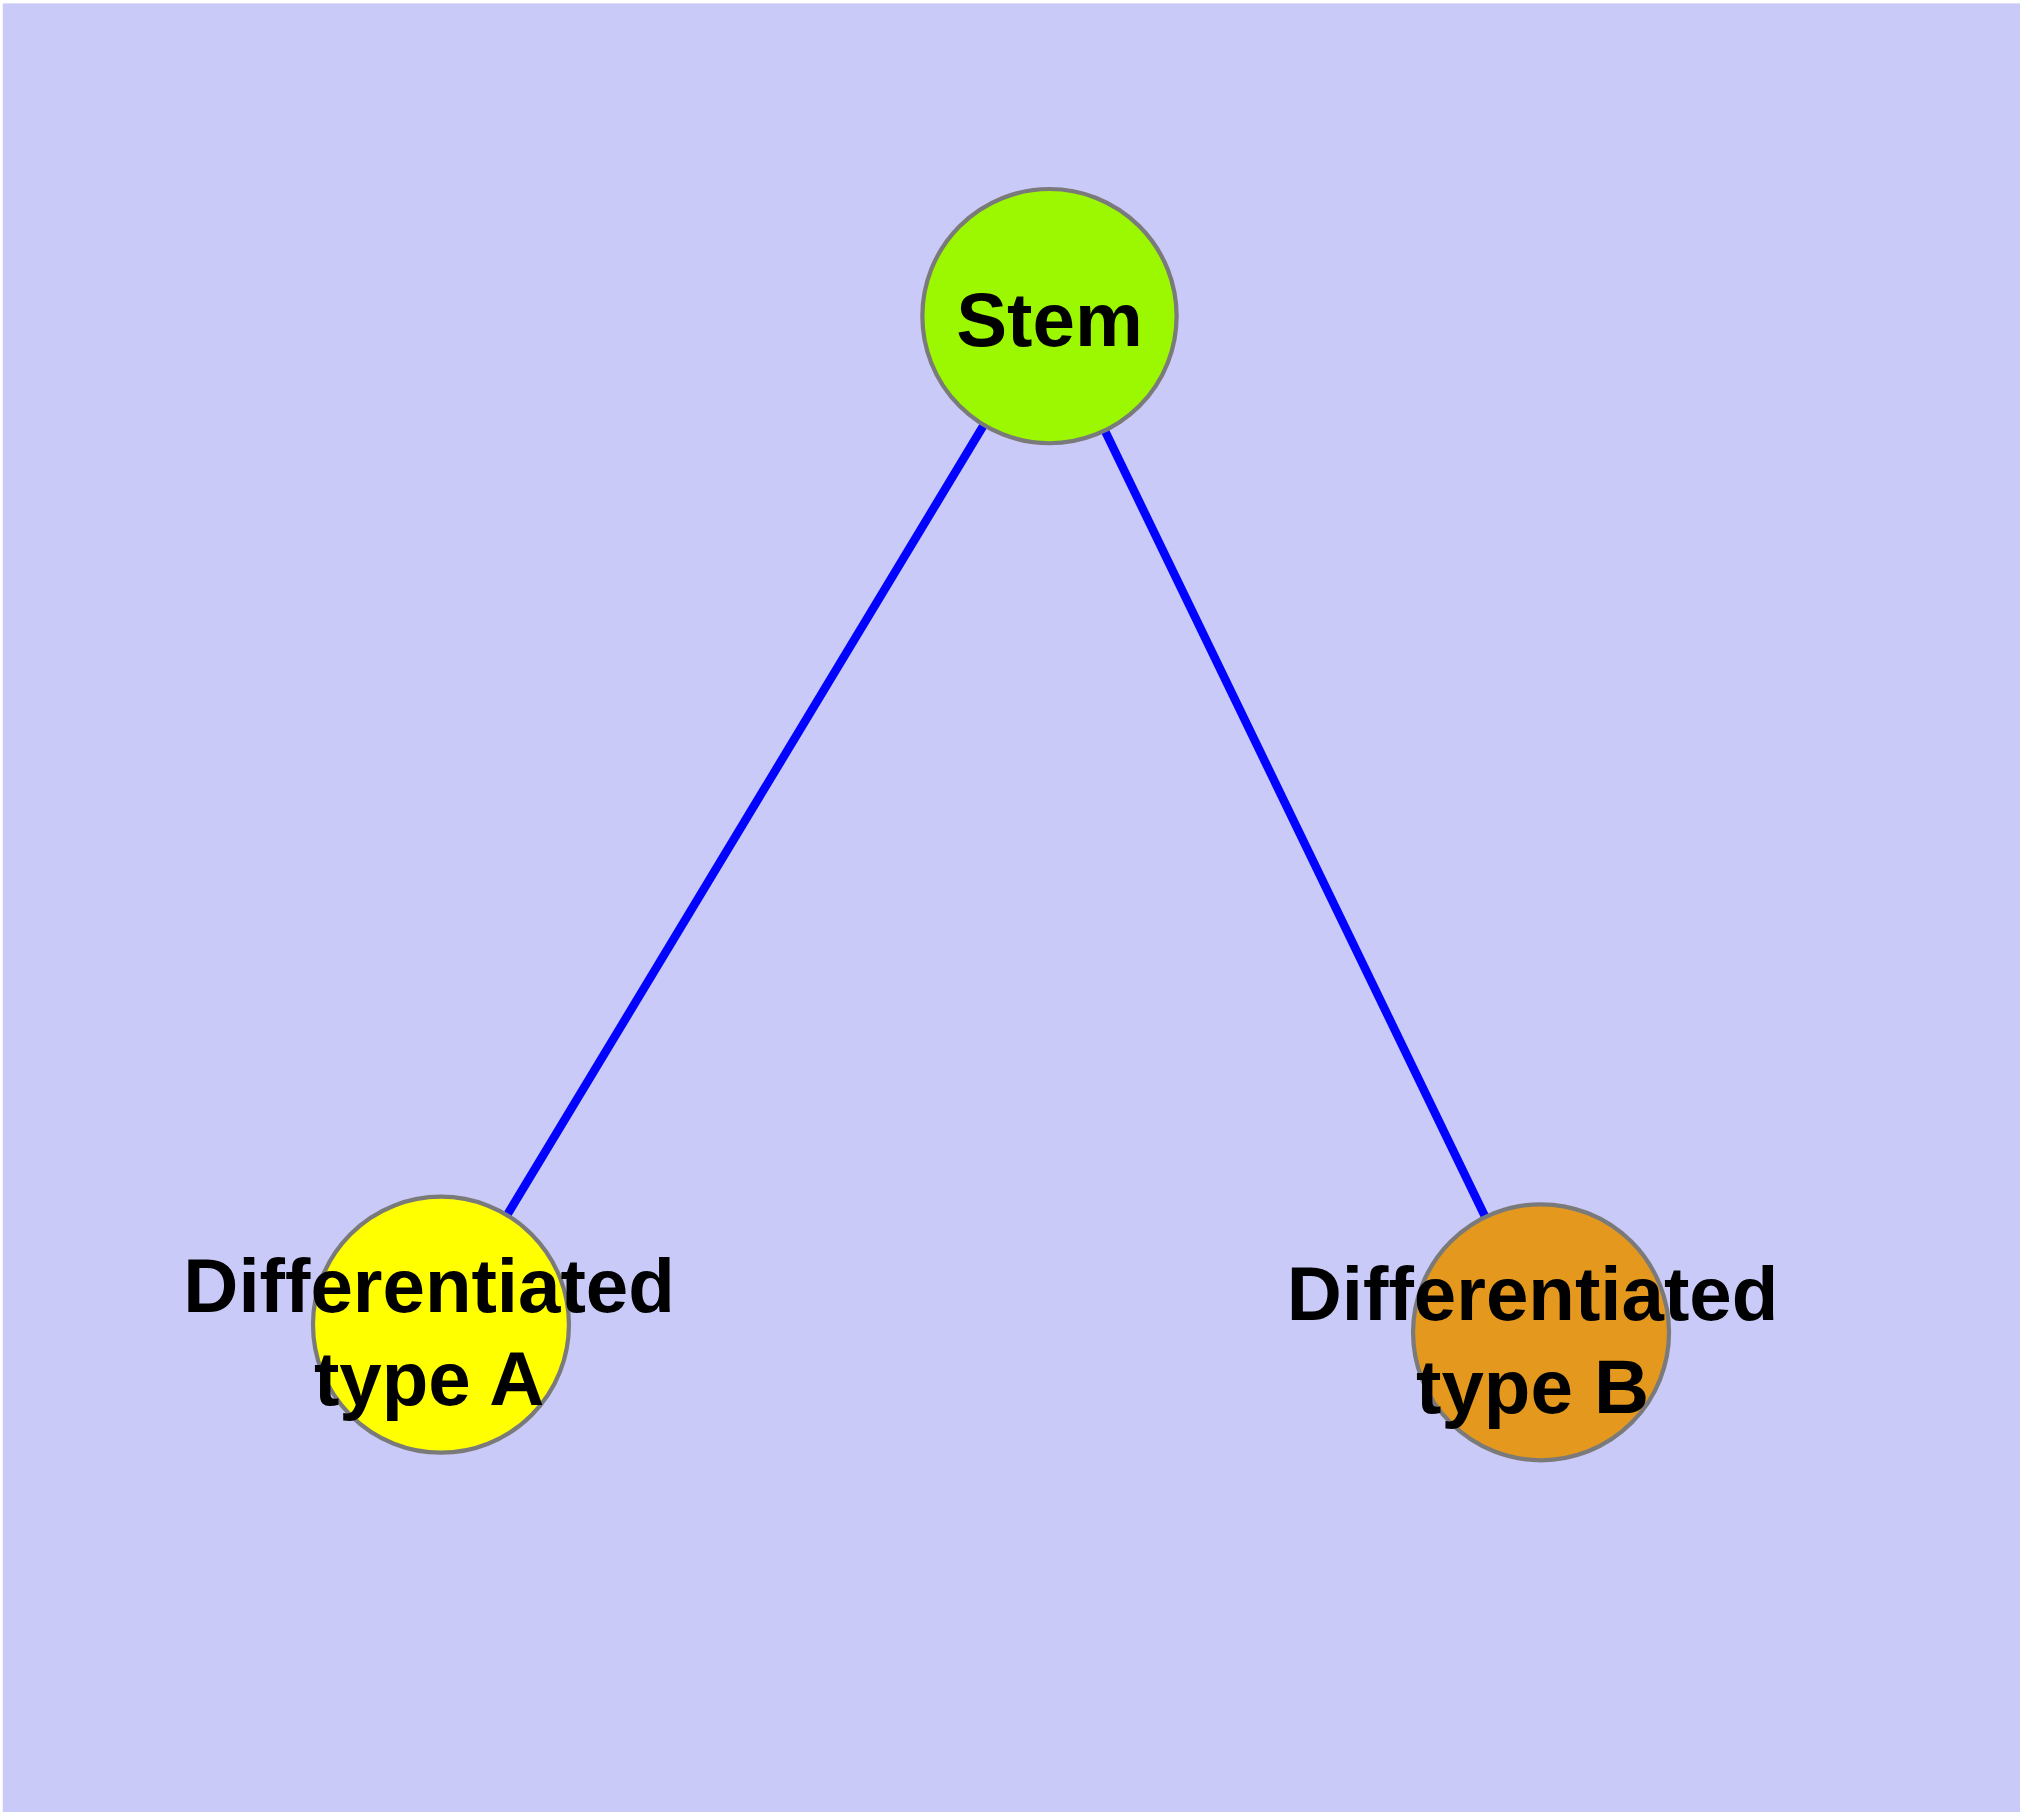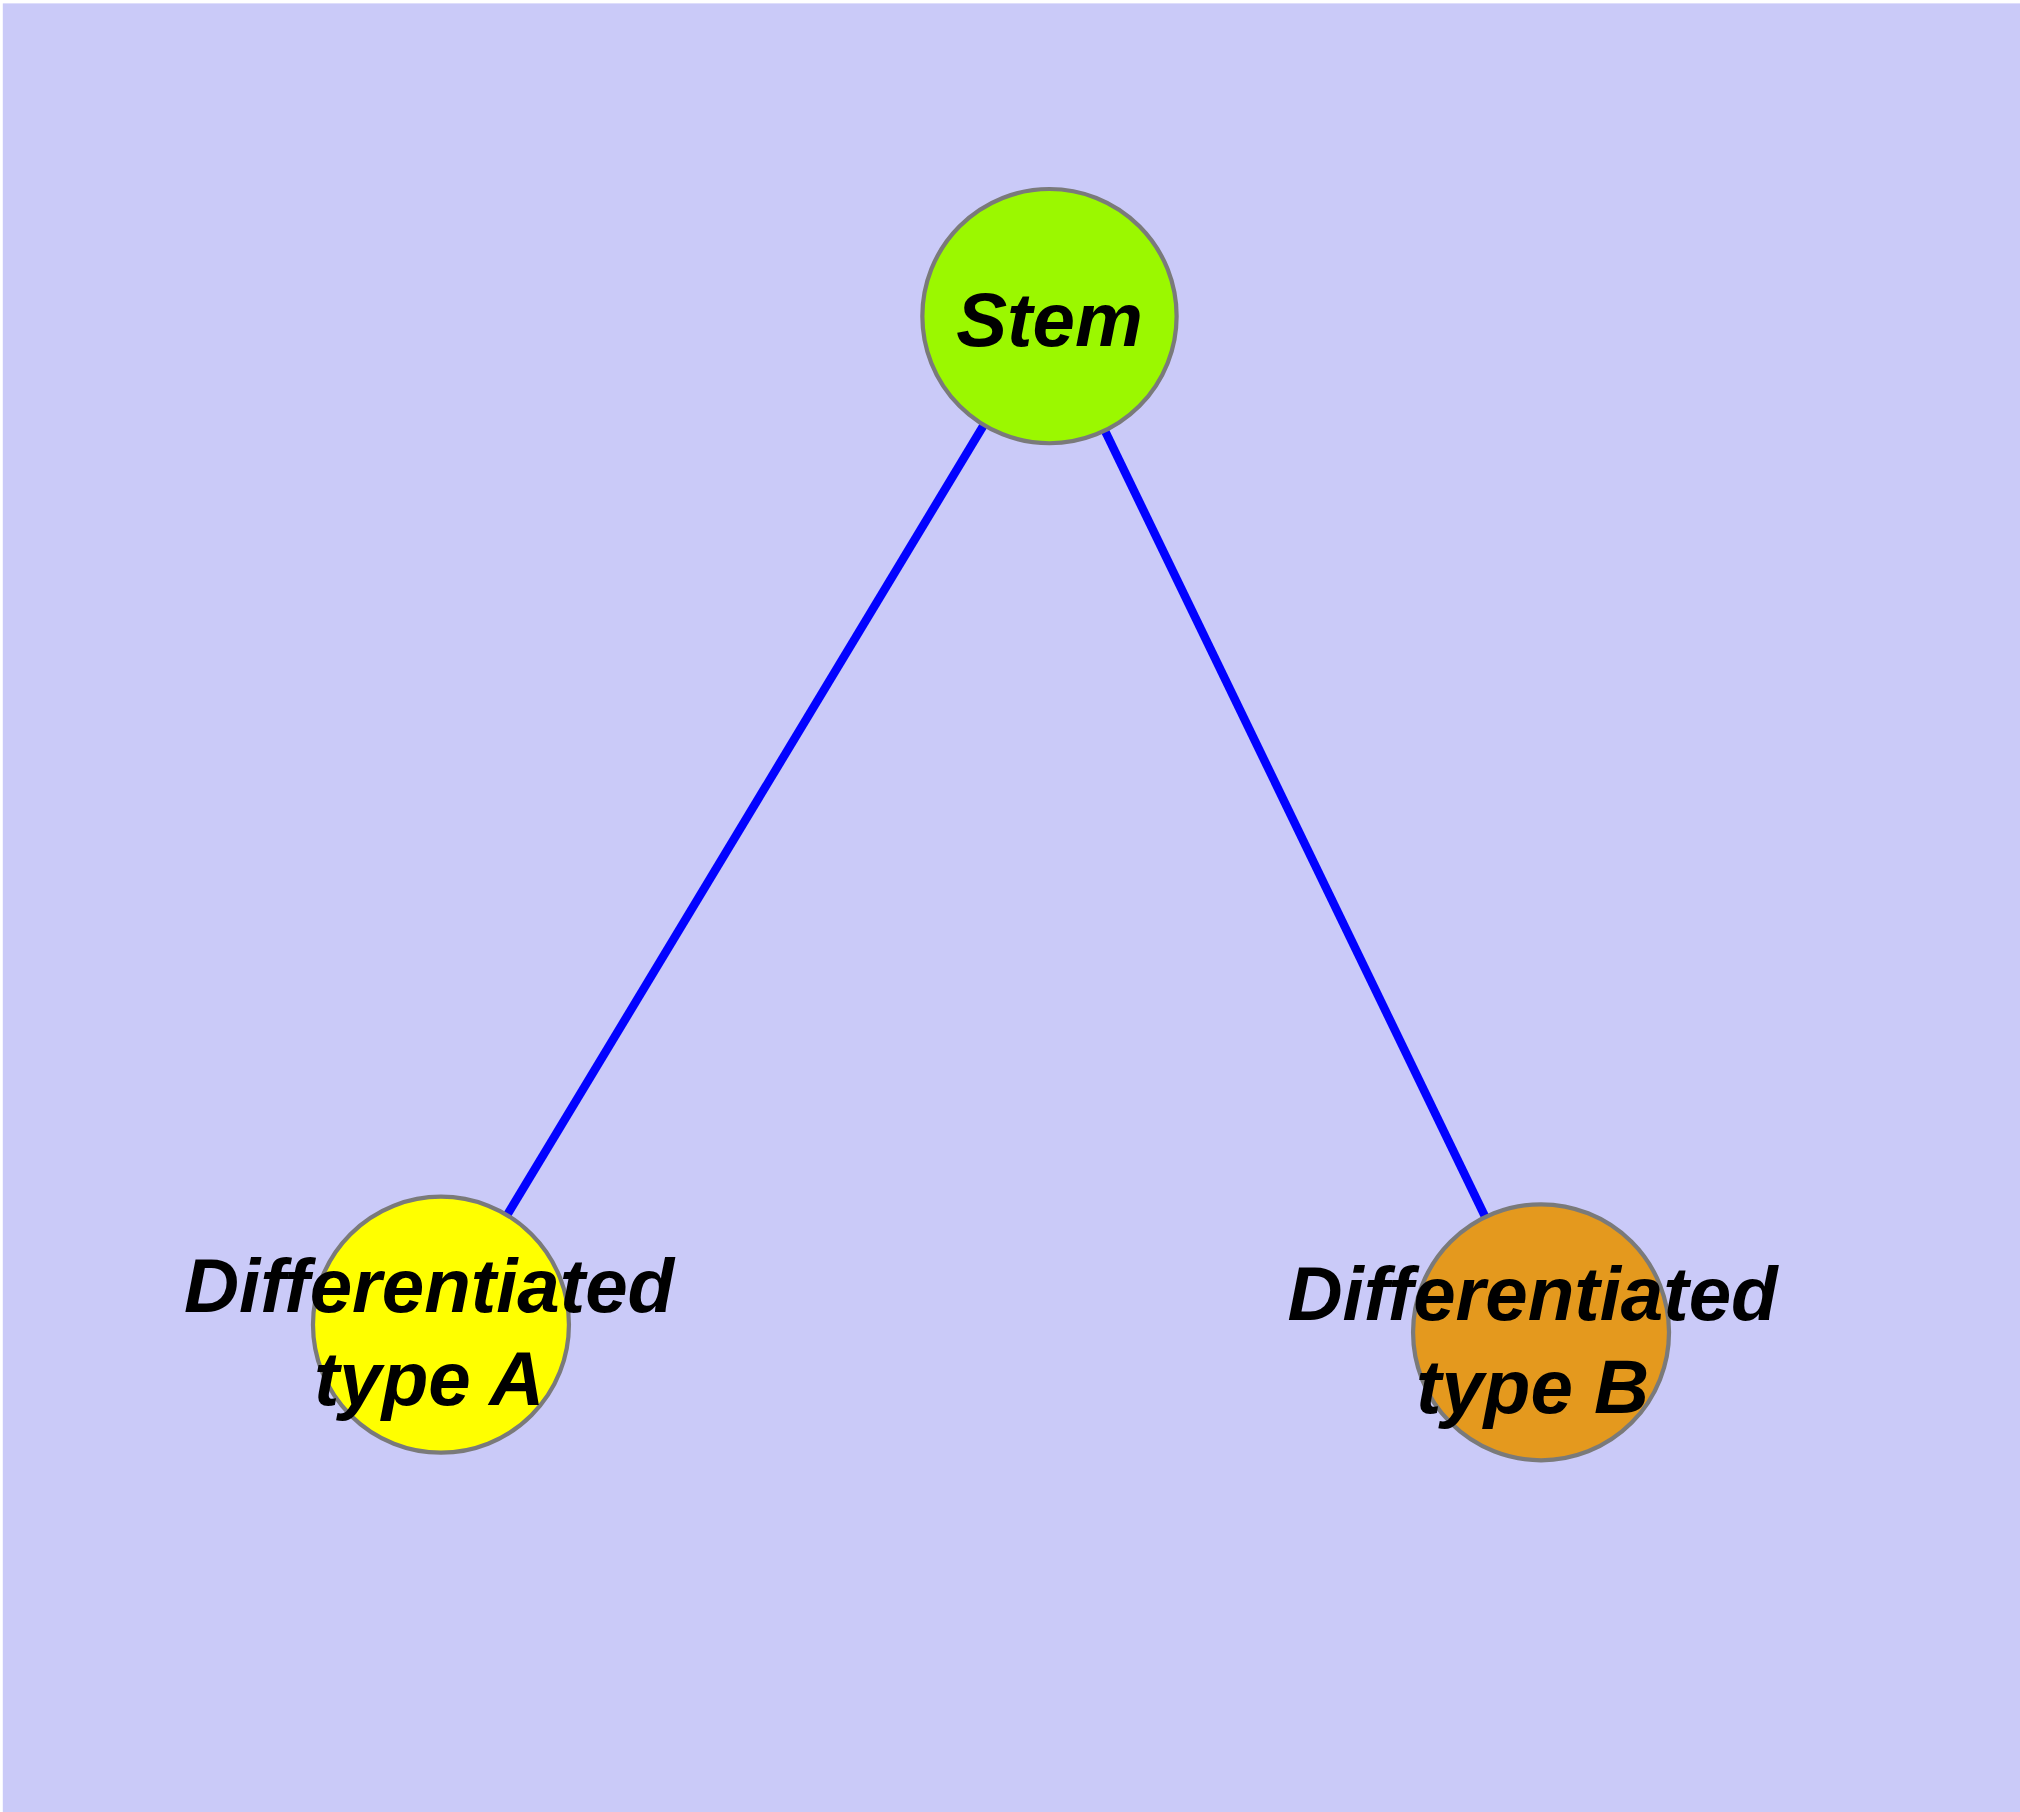--- a/index.html
+++ b/index.html
@@ -10,21 +10,20 @@
     background: #ffffff;
     overflow: hidden;
     font-family: "Liberation Sans", sans-serif;
   }
   .graph-stage {
     position: absolute;
     left: 0;
     top: 0;
     width: 1917px;
     height: 1812px;
-    font-style: italic;
   }
   svg.graph-svg {
     display: block;
     width: 2021px;
     height: 1812px;
   }
   .edge-line {
     stroke-width: 10;
     fill: none;
     stroke-linecap: butt;

